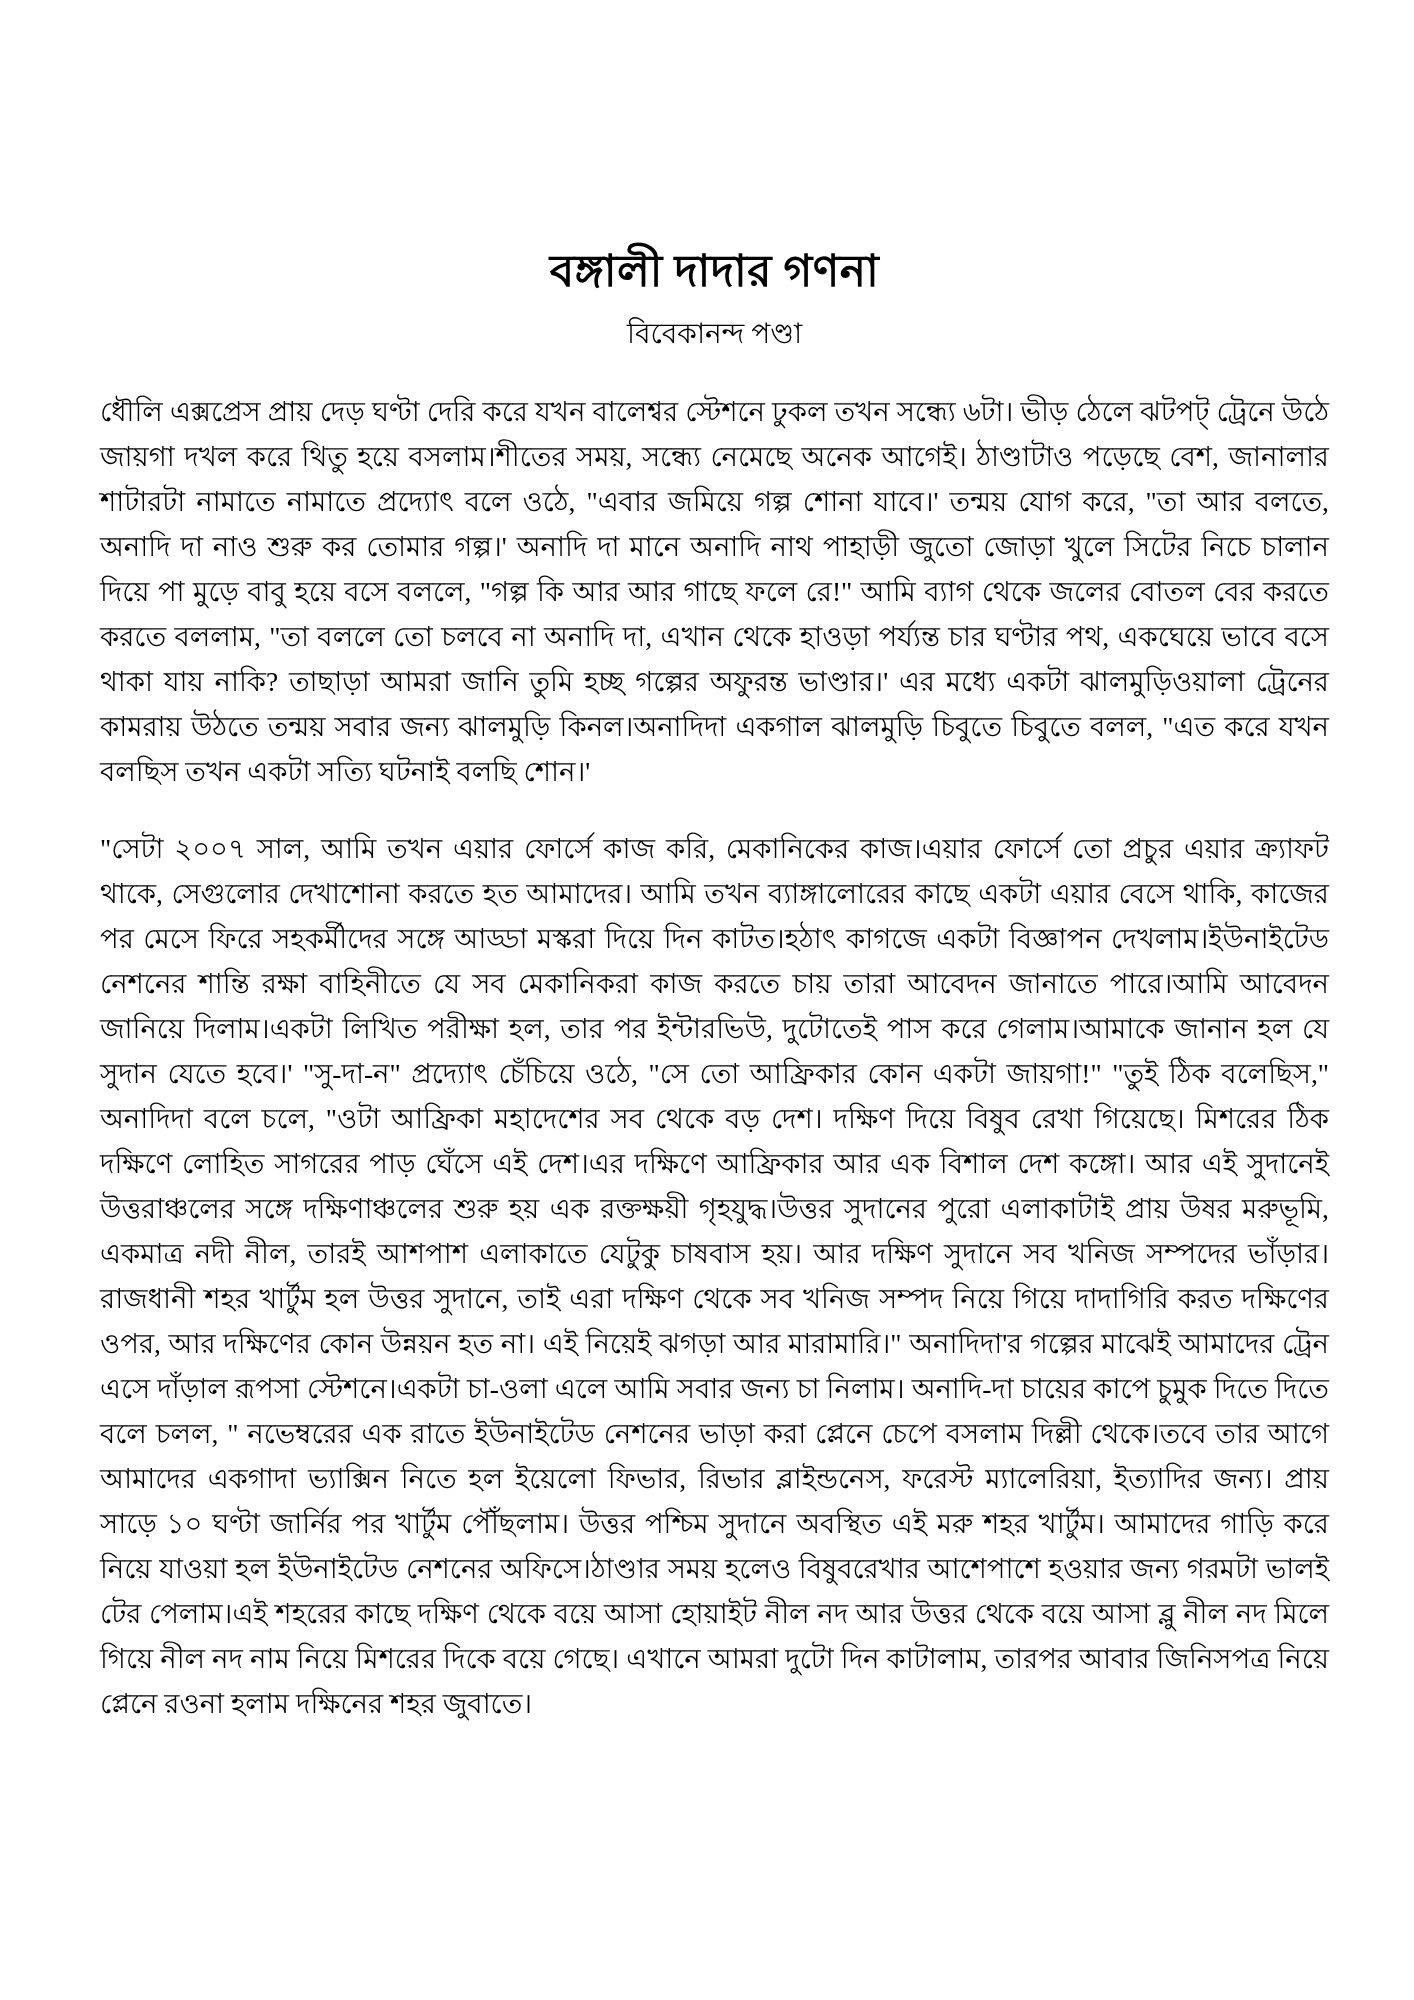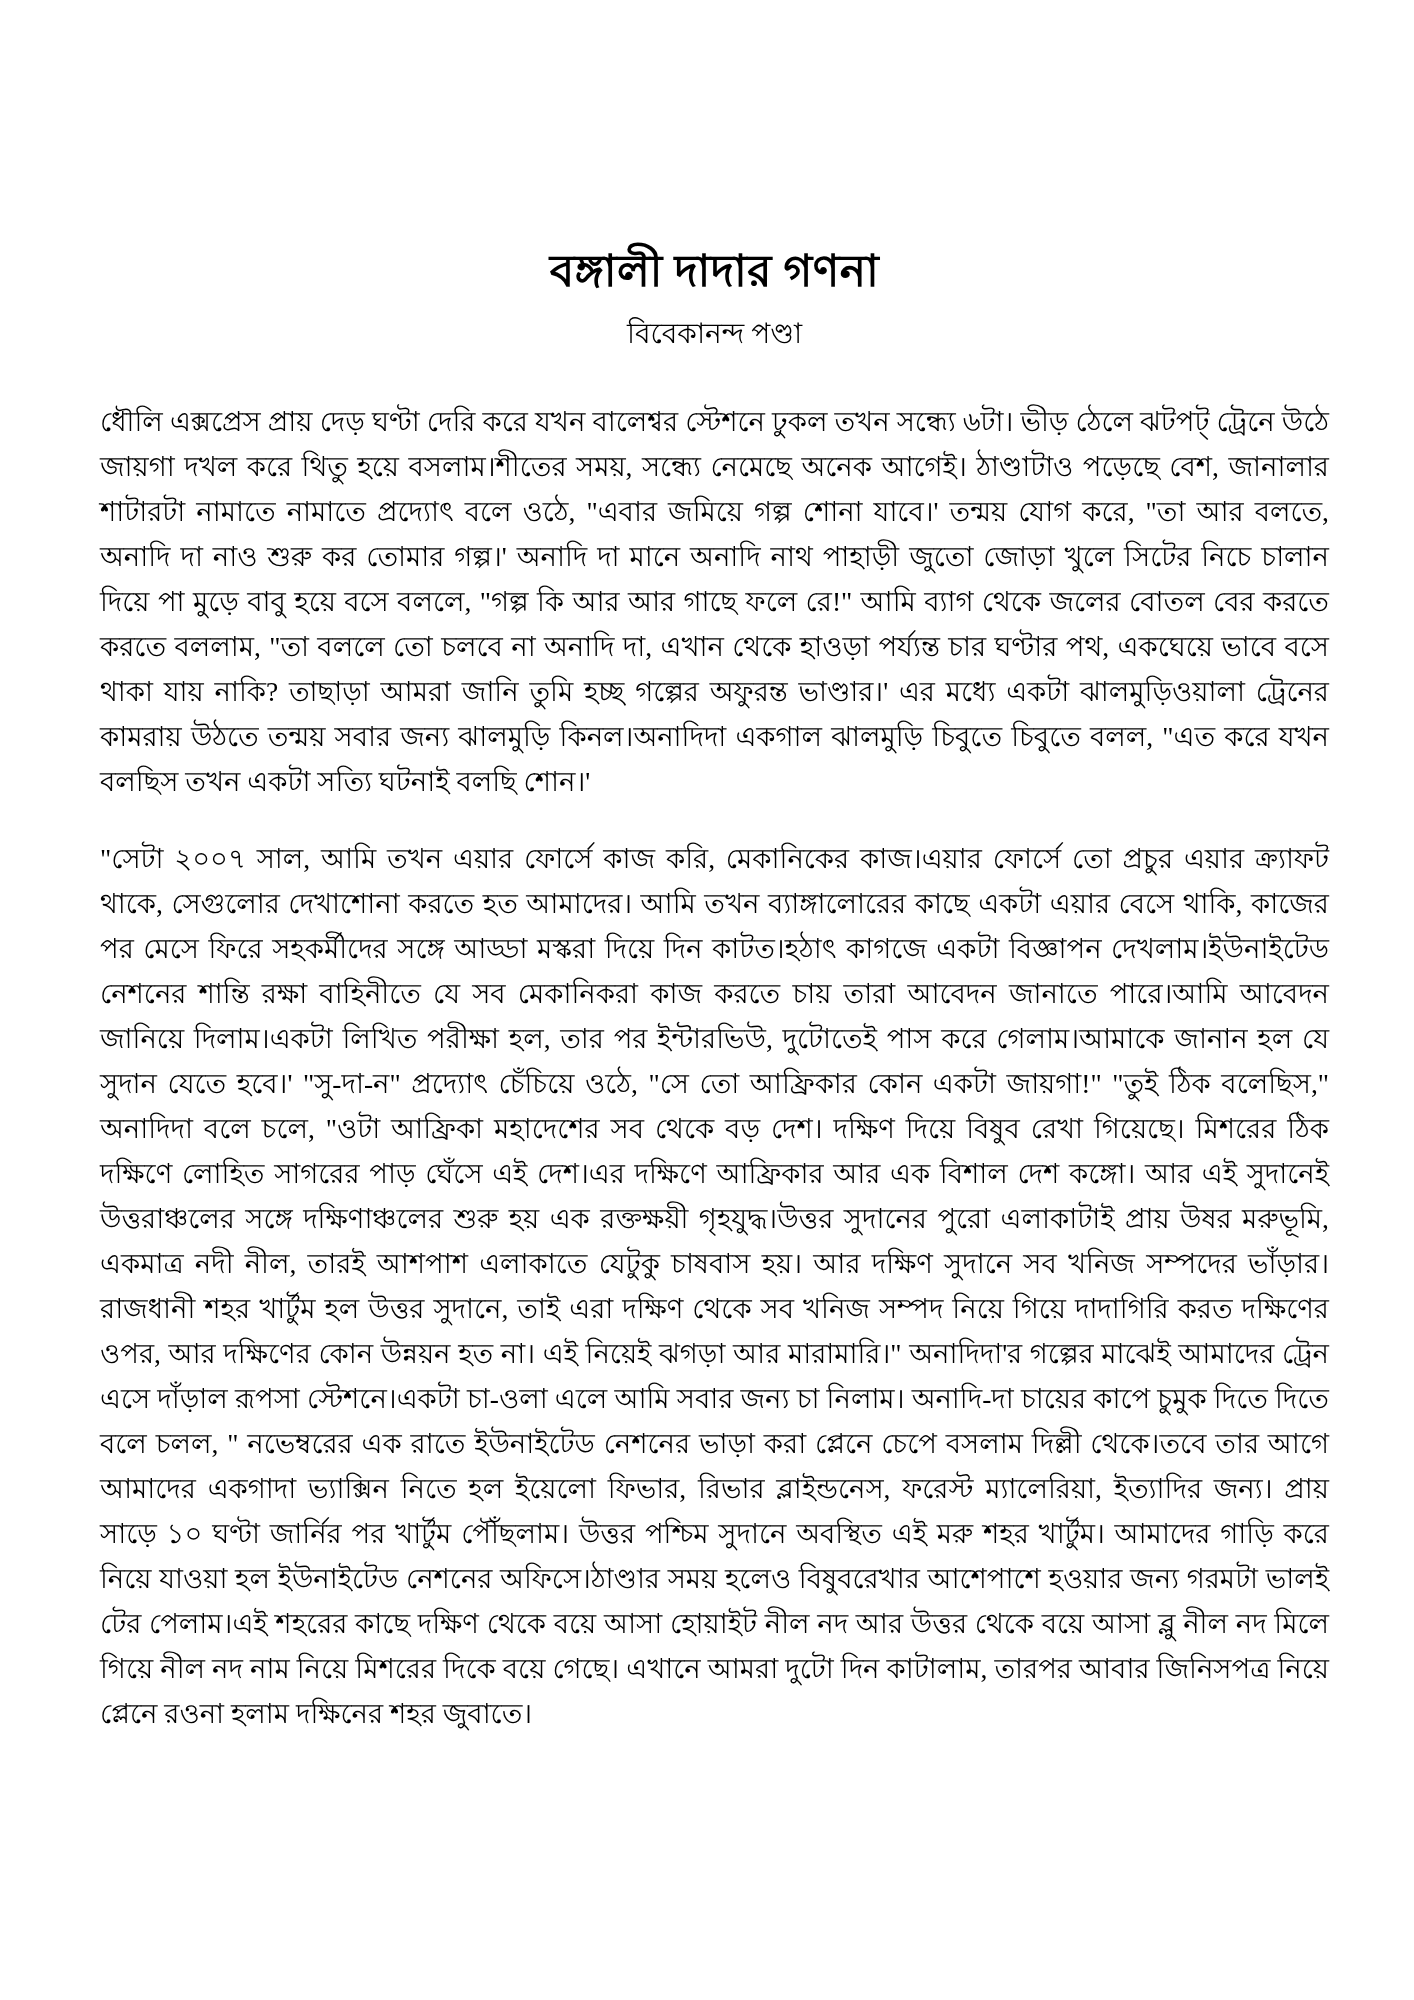--- a/index.html
+++ b/index.html
@@ -31,21 +31,21 @@
     letter-spacing: 0.5px;
   }
   .doc-author {
     text-align: center;
     font-size: 28px;
     font-weight: 400;
     line-height: 1.3;
     margin: 16px 0 0 0;
   }
   .doc-body {
-    margin-top: 46px;
+    margin-top: 36px;
   }
   .doc-paragraph {
     font-size: 27.5px;
     line-height: 45px;
     text-align: justify;
     margin: 0;
   }
   .doc-paragraph + .doc-paragraph {
     margin-top: 32px;
   }

